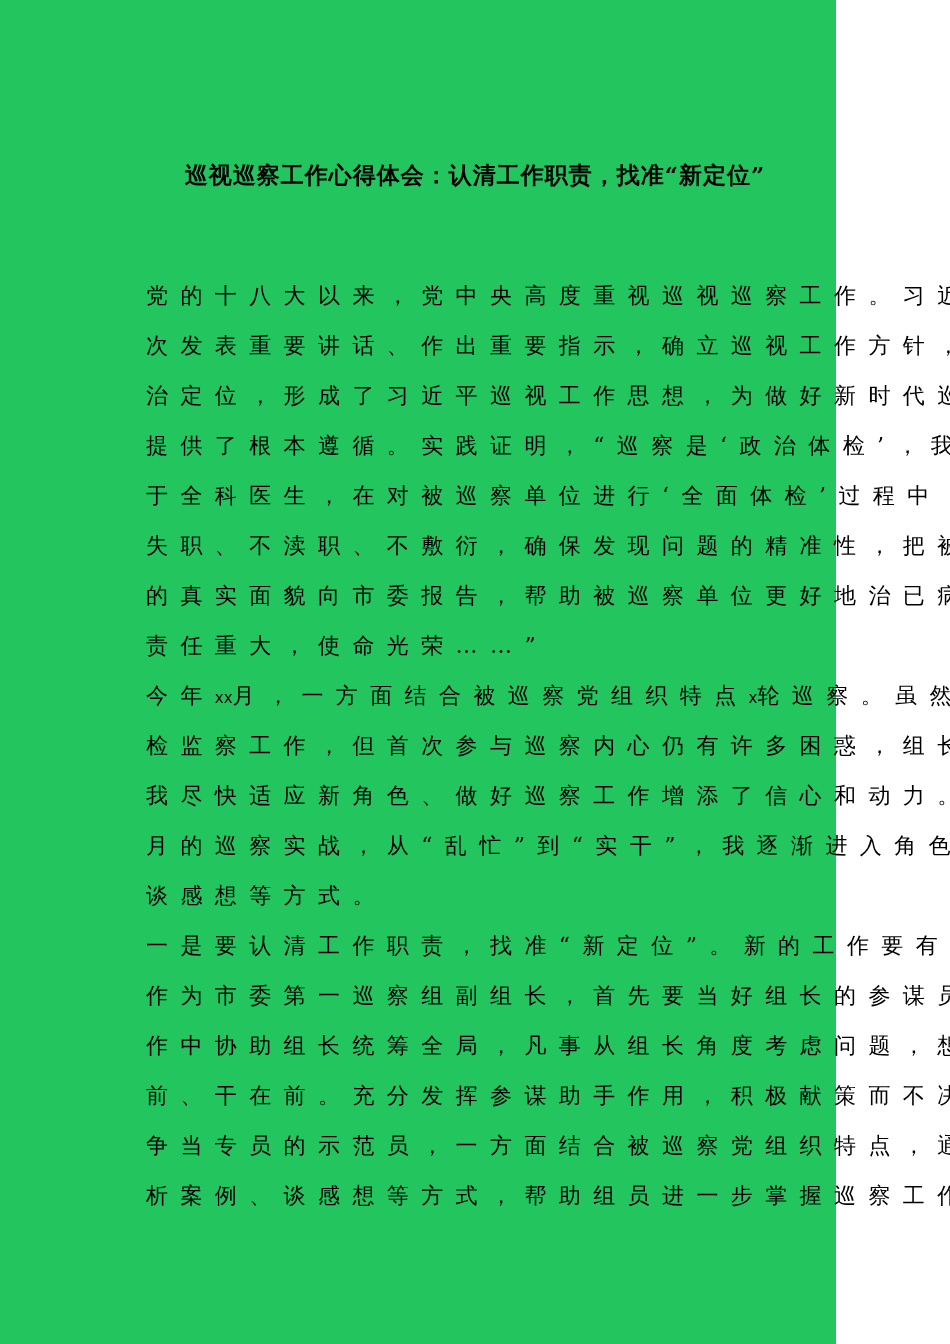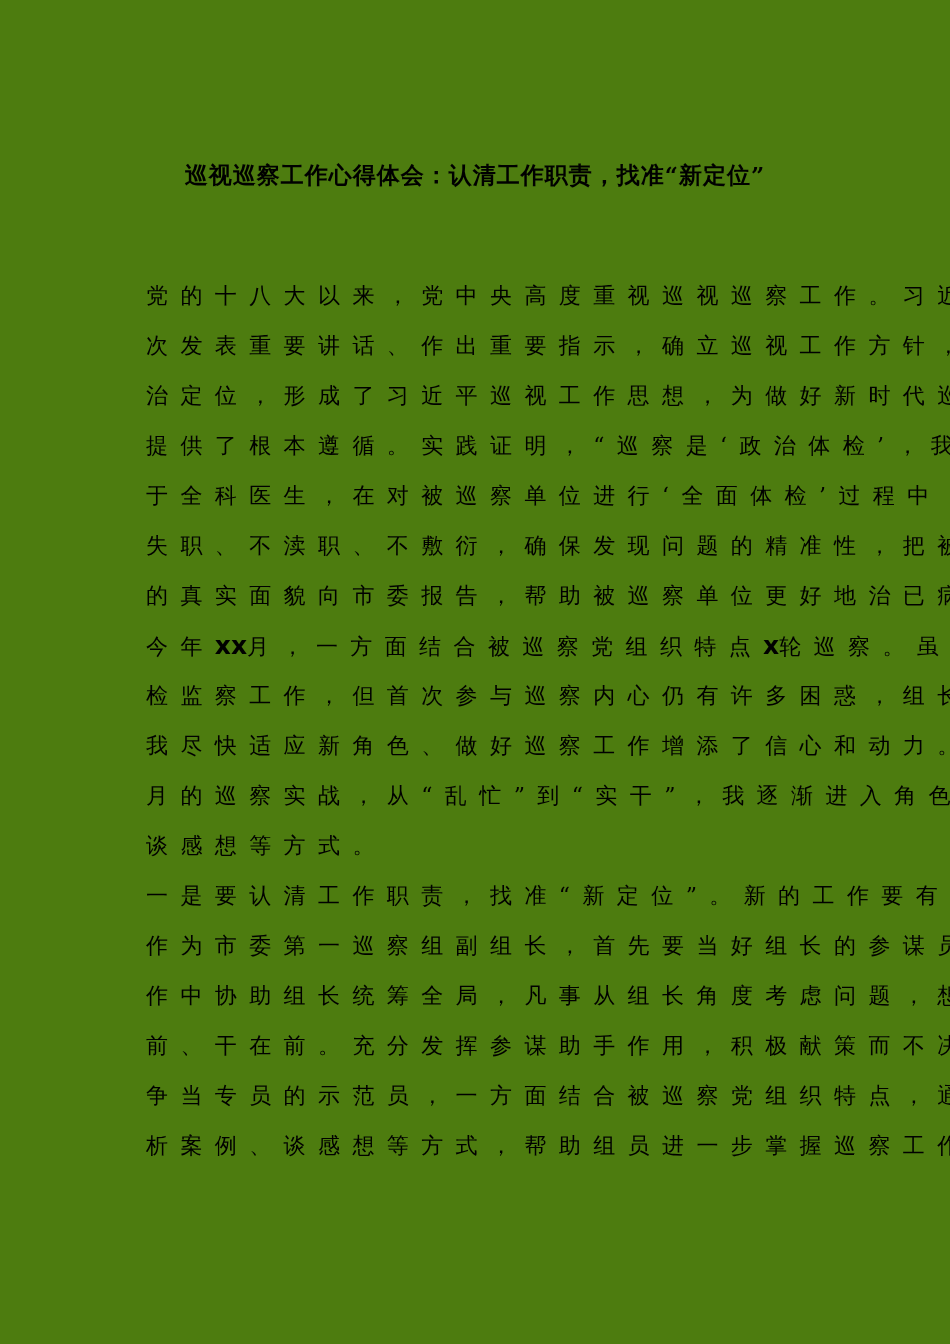--- a/index.html
+++ b/index.html
@@ -12,23 +12,23 @@
       height: 1344px;
       position: relative;
       overflow: hidden;
       font-family: "DejaVu Serif", "Liberation Serif", serif;
       color: #000000;
     }
     .page {
       position: absolute;
       left: 0;
       top: 0;
-      width: 950px;
+      width: 836px;
       height: 1344px;
-      background: #4d7c0f;
+      background: #22c55e;
     }
     .title {
       position: absolute;
       left: 0;
       top: 158px;
       width: 950px;
       text-align: center;
       font-size: 23px;
       font-weight: bold;
       letter-spacing: 1px;
@@ -44,41 +44,42 @@
     .line {
       height: 50px;
       line-height: 36px;
       font-size: 22px;
       letter-spacing: 12.4px;
       white-space: nowrap;
       overflow: visible;
     }
     .latin {
       font-family: "DejaVu Sans", "Liberation Sans", sans-serif;
-      font-weight: bold;
+      font-weight: normal;
       letter-spacing: 0;
-      font-size: 25px;
+      font-size: 15px;
     }
   </style>
 </head>
 <body>
 
 <div class="page">
   <div class="title">巡视巡察工作心得体会：认清工作职责，找准“新定位”</div>
 
   <div class="body-text">
 
     <div>
       <div class="line">党的十八大以来，党中央高度重视巡视巡察工作。习近平总书记多</div>
       <div class="line">次发表重要讲话、作出重要指示，确立巡视工作方针，明确巡视政</div>
       <div class="line">治定位，形成了习近平巡视工作思想，为做好新时代巡视巡察工作</div>
       <div class="line">提供了根本遵循。实践证明，“巡察是‘政治体检’，我们就相当</div>
       <div class="line">于全科医生，在对被巡察单位进行‘全面体检’过程中，要做到不</div>
       <div class="line">失职、不渎职、不敷衍，确保发现问题的精准性，把被巡察党组织</div>
       <div class="line">的真实面貌向市委报告，帮助被巡察单位更好地治已病、防未病，</div>
+      <div class="line">责任重大，使命光荣……”</div>
     </div>
 
     <div>
       <div class="line">
         <span>今年</span><span class="latin">xx</span><span>月，一方面结合被巡察党组织特点</span><span class="latin">x</span><span>轮巡察。虽然从事的是纪</span>
       </div>
       <div class="line">检监察工作，但首次参与巡察内心仍有许多困惑，组长的一席话为</div>
       <div class="line">我尽快适应新角色、做好巡察工作增添了信心和动力。通过近一个</div>
       <div class="line">月的巡察实战，从“乱忙”到“实干”，我逐渐进入角色，也有许</div>
       <div class="line">谈感想等方式。</div>

